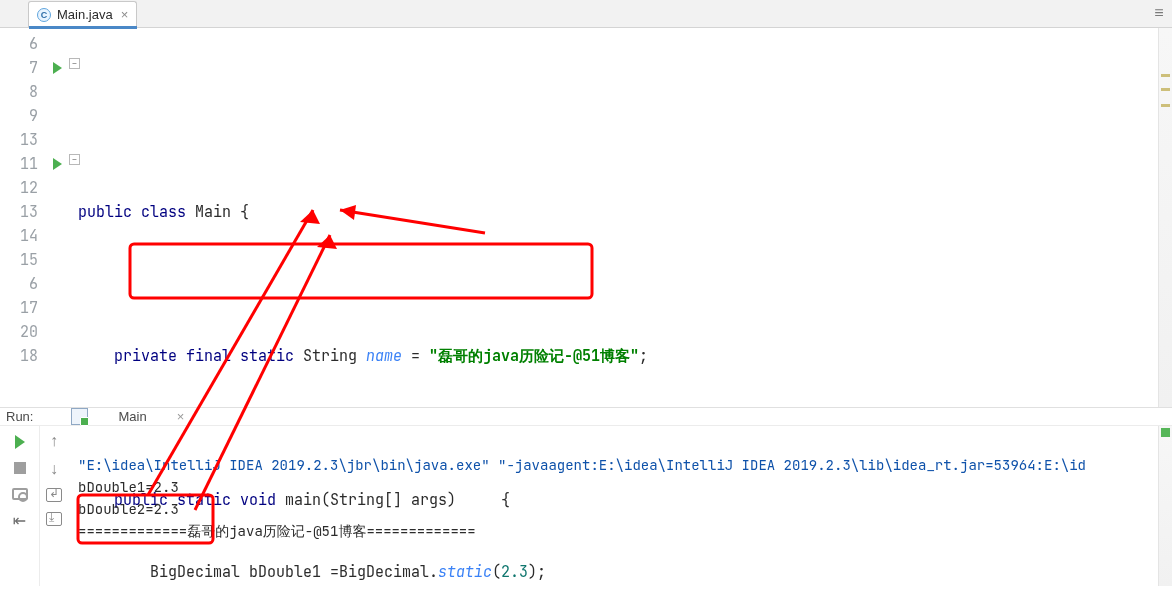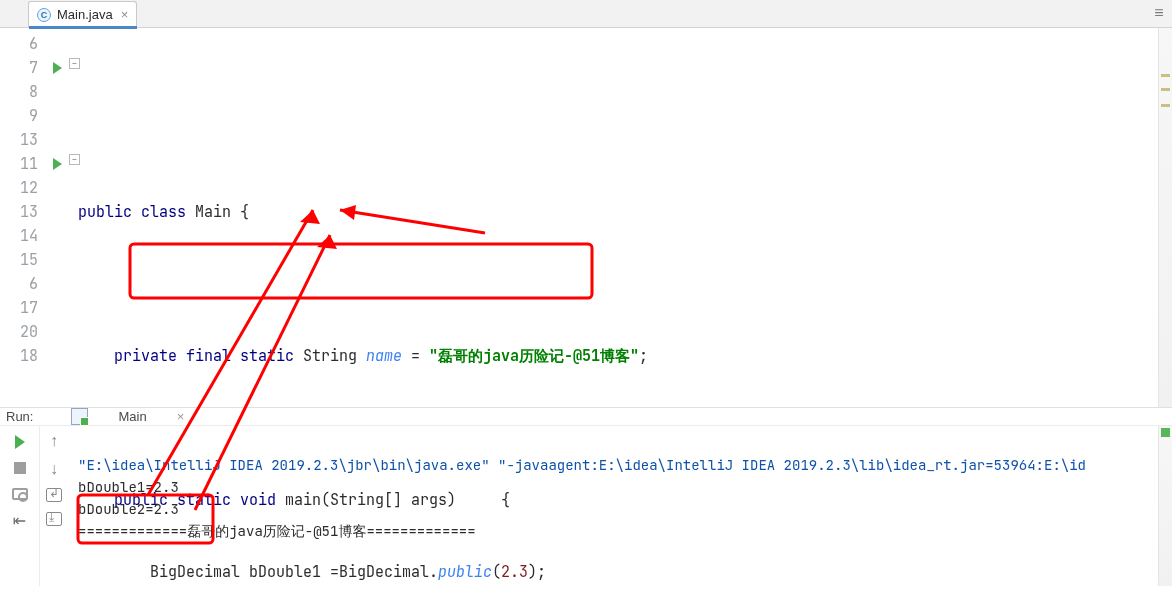--- a/index.html
+++ b/index.html
@@ -34,21 +34,21 @@
   .gutter-gutters div { height: 24px; display:flex; align-items:center; justify-content:center; }
   .run-gutter {
      width: 0; height: 0; border-top: 6px solid transparent; border-bottom: 6px solid transparent;
      border-left: 9px solid #4caf50;
   }
   .code { padding-top: 4px; white-space: pre; color: #2b2b2b; position:relative;}
   .code .row { height: 24px; padding-left: 8px;}
   .kw { color: #000080; font-weight: normal; }
   .str { color: #008000; font-weight: bold;}
   .fld { color: #3b82f6; font-style: italic; }
-  .num { color: #7f1d1d; }
+  .num { color: #0f766e; }
   .collapse-btn {
     position:absolute; left:-1px; width:11px; height:11px; border:1px solid #b8b8b8; background:#fff;
     font-size:9px; line-height:9px; text-align:center; color:#7a7a7a;
   }
   .collapse-top { top: 30px; }
   .collapse-main { top: 126px; }
 
   .editor .right-scroll { position:absolute; right:0; top:0; bottom:0; width:14px; background: linear-gradient(#f7f7f7,#f1f1f1); border-left:1px solid #e4e4e4;}
   .editor .right-scroll .marker { position:absolute; right:2px; width:9px; height:3px; background:#cdbf7a;}
   .editor .right-scroll .m1{ top:46px;} .editor .right-scroll .m2{ top:60px;} .editor .right-scroll .m3{ top:76px;}
@@ -144,21 +144,21 @@
   </div>
   <div class="code">
     <span class="collapse-btn collapse-top">–</span>
     <span class="collapse-btn collapse-main">–</span>
     <div class="row"></div>
     <div class="row"><span class="kw">public class </span><span>Main {</span></div>
     <div class="row"></div>
     <div class="row"><span class="kw">    private final static </span><span>String </span><span class="fld">name</span><span> = </span><span class="str">"磊哥的java历险记-@51博客"</span><span>;</span></div>
     <div class="row"></div>
     <div class="row"><span class="kw">    public static void </span><span>main</span><span>(String[] args)     {</span></div>
-    <div class="row"><span>        BigDecimal bDouble1 =BigDecimal.</span><span class="fld">public</span><span>(</span><span class="num">2.3</span><span>);</span></div>
+    <div class="row"><span>        BigDecimal bDouble1 =BigDecimal.</span><span class="fld">static</span><span>(</span><span class="num">2.3</span><span>);</span></div>
     
     
     
     
     
     
     
   </div>
   <div class="right-scroll">
     <div class="marker m1"></div>

